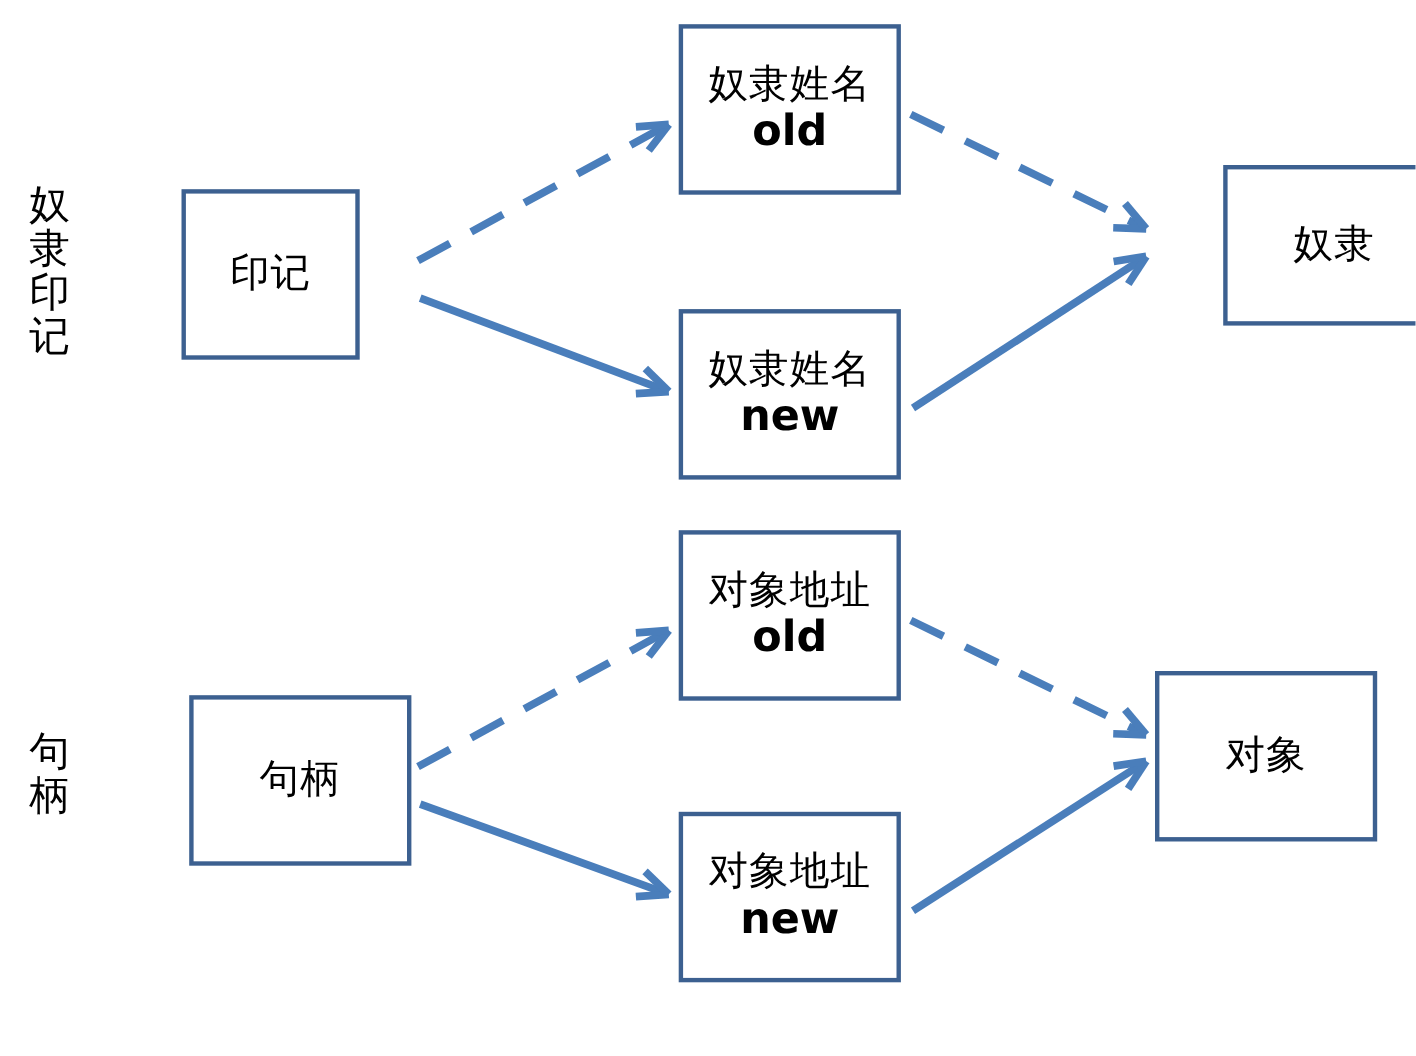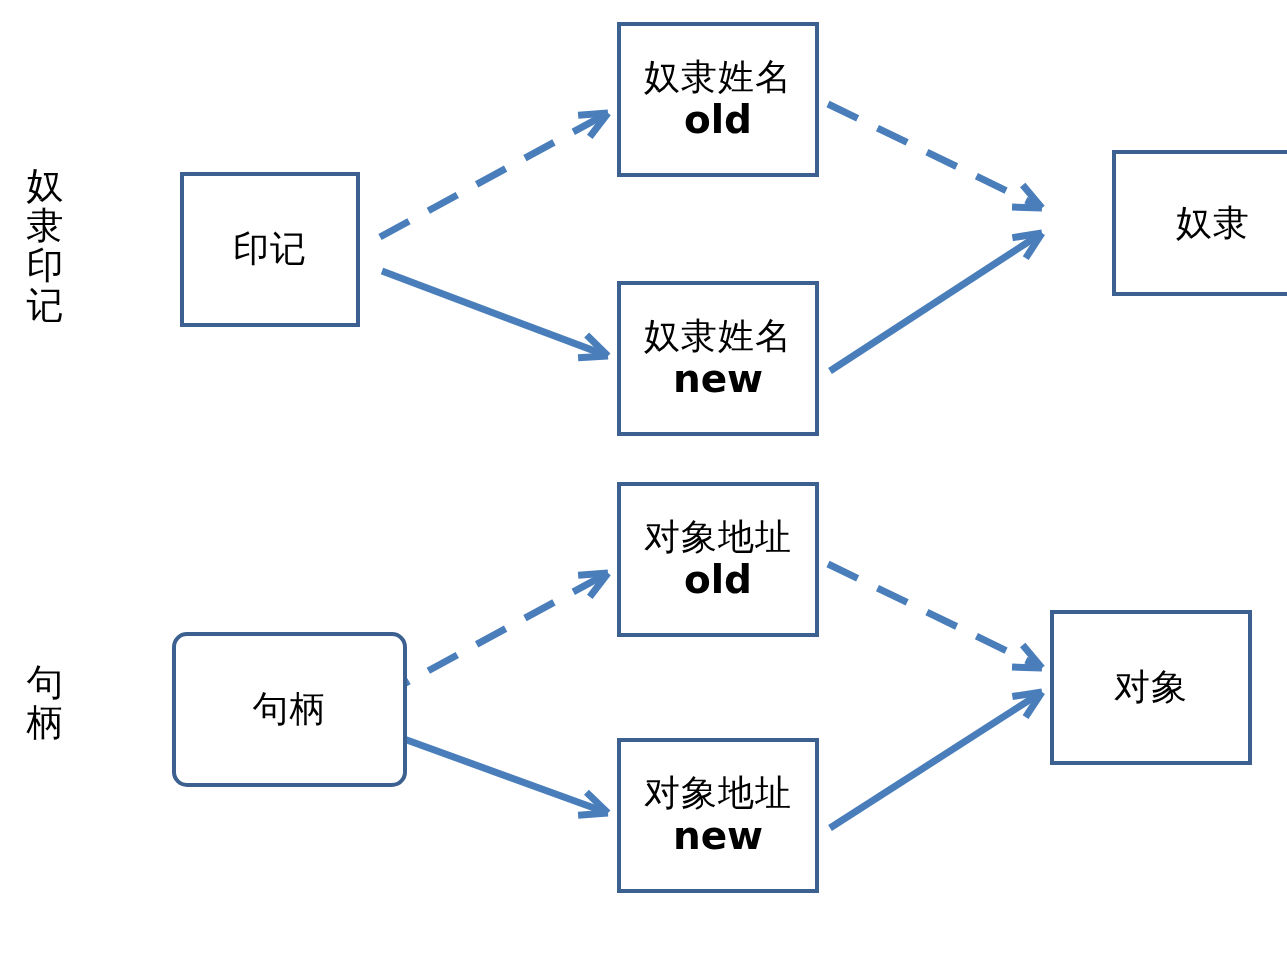--- a/index.html
+++ b/index.html
@@ -109,35 +109,35 @@
         <line x1="1042" y1="668" x2="1022.7095991590901" y2="645.0243512518792" stroke="#4a7ebb" stroke-width="7" stroke-linecap="butt"></line>
       </g>
       <line x1="830" y1="828" x2="1036.9498355064059" y2="695.2397281657019" stroke="#4a7ebb" stroke-width="7" stroke-linecap="butt"></line>
       <g>
         <line x1="1042" y1="692" x2="1025.548918393889" y2="717.0870865982695" stroke="#4a7ebb" stroke-width="7" stroke-linecap="butt"></line>
         <line x1="1042" y1="692" x2="1012.3385881475245" y2="696.4945129789369" stroke="#4a7ebb" stroke-width="7" stroke-linecap="butt"></line>
       </g>
     </svg>
 
   <div id="node-layer">
-      <div class="node" id="node-mark" style="left: 180px; top: 172px; width: 180px; height: 155px; border-color: rgb(60, 96, 144); justify-content: center;">
+      <div class="node" id="node-mark" style="left: 165px; top: 172px; width: 162px; height: 155px; border-color: rgb(60, 96, 144); justify-content: center;">
         <div class="cn">印记</div>
       </div>
       <div class="node" id="node-slave-name-old" style="left: 617px; top: 22px; width: 202px; height: 155px; border-color: rgb(60, 96, 144);">
         <div class="cn">奴隶姓名</div>
         <div class="ver">old</div>
       </div>
       <div class="node" id="node-slave-name-new" style="left: 617px; top: 281px; width: 202px; height: 155px; border-color: rgb(60, 96, 144);">
         <div class="cn">奴隶姓名</div>
         <div class="ver">new</div>
       </div>
       <div class="node" id="node-slave" style="left: 1112px; top: 150px; width: 202px; height: 146px; border-color: rgb(60, 96, 144);">
         <div class="cn">奴隶</div>
       </div>
-      <div class="node" id="node-handle" style="left: 172px; top: 632px; width: 235px; height: 155px; border-color: rgb(60, 96, 144); border-radius: 15px;">
+      <div class="node" id="node-handle" style="left: 172px; top: 632px; width: 202px; height: 155px; border-color: rgb(60, 96, 144);">
         <div class="cn">句柄</div>
       </div>
       <div class="node" id="node-obj-addr-old" style="left: 617px; top: 482px; width: 202px; height: 155px; border-color: rgb(60, 96, 144);">
         <div class="cn">对象地址</div>
         <div class="ver">old</div>
       </div>
       <div class="node" id="node-obj-addr-new" style="left: 617px; top: 738px; width: 202px; height: 155px; border-color: rgb(60, 96, 144);">
         <div class="cn">对象地址</div>
         <div class="ver">new</div>
       </div>

